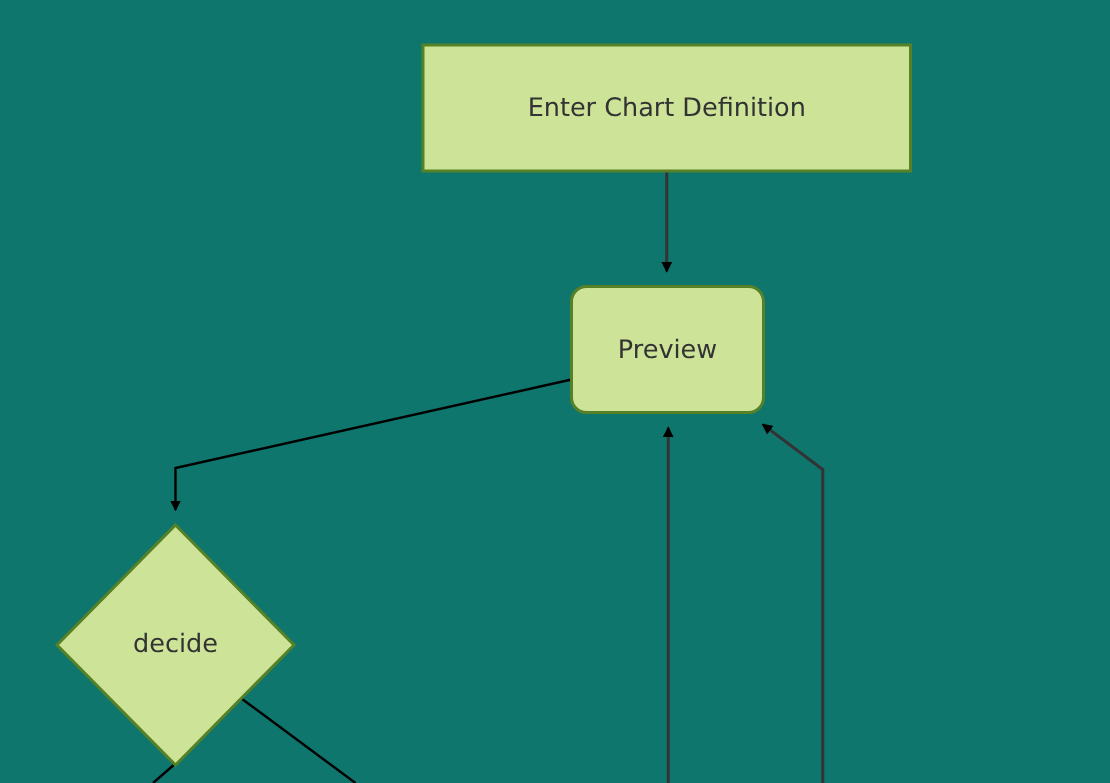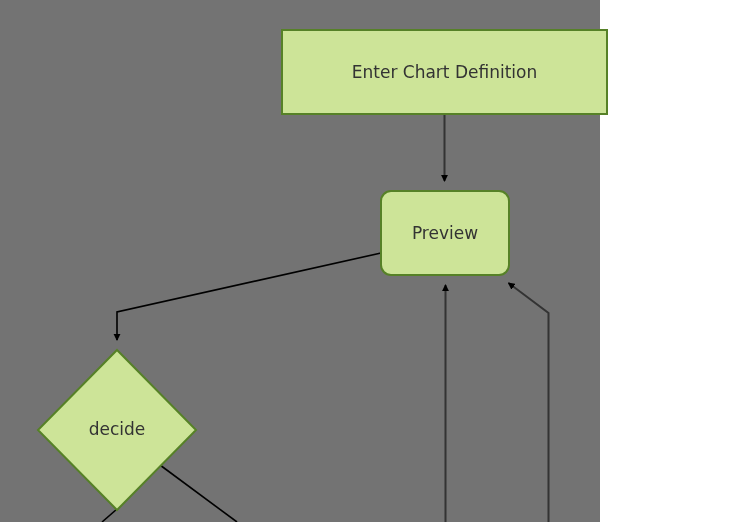--- a/index.html
+++ b/index.html
@@ -8,23 +8,23 @@
     background: #ffffff;
   }
   body {
     width: 740px;
     height: 522px;
     overflow: hidden;
     font-family: "DejaVu Sans", "Liberation Sans", sans-serif;
   }
   #diagram-root {
     position: relative;
-    width: 600px;
+    width: 740px;
     height: 522px;
-    background: #737373;
+    background: #0f766e;
   }
   svg.flow-canvas {
     position: absolute;
     top: 0;
     left: 0;
     width: 740px;
     height: 522px;
     display: block;
   }
   .node-shape {

